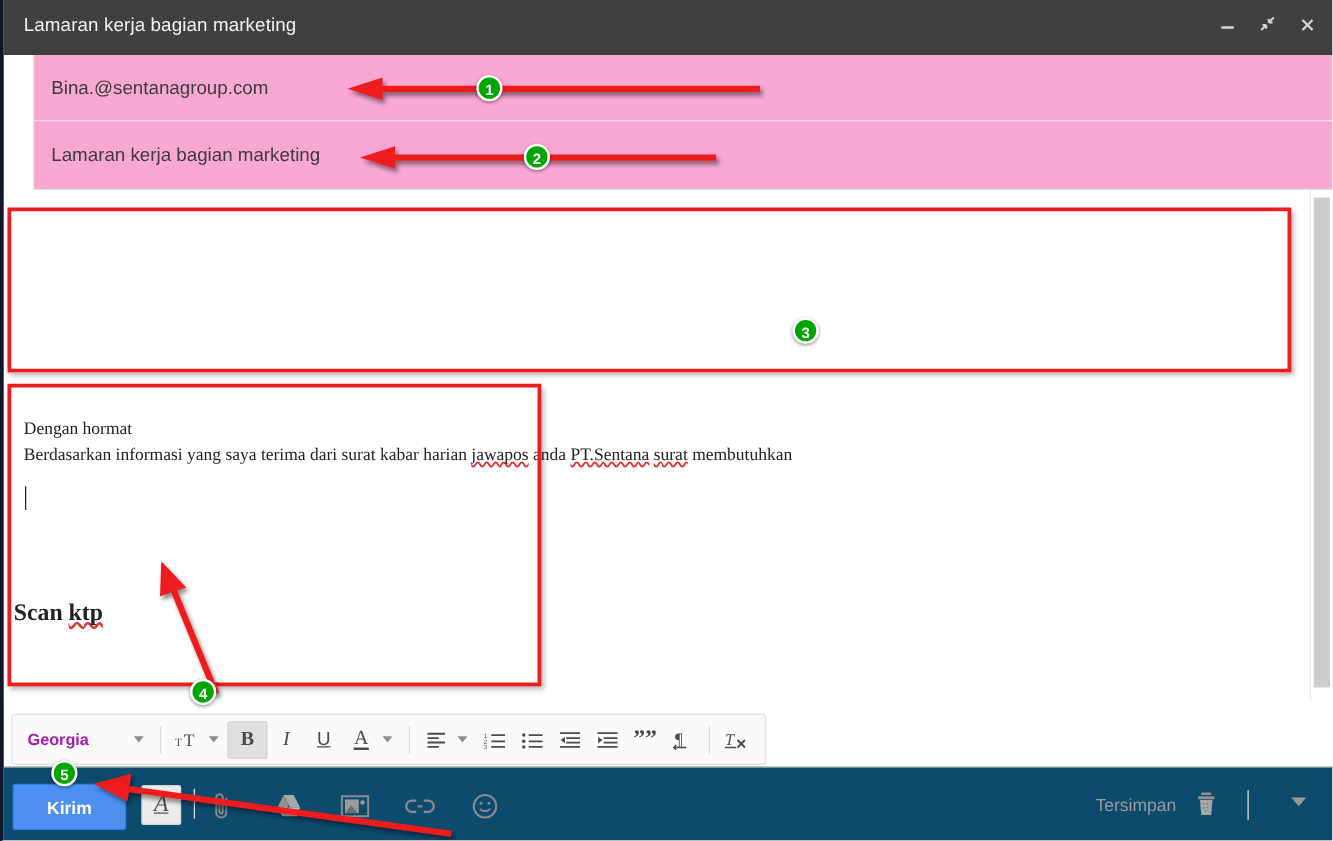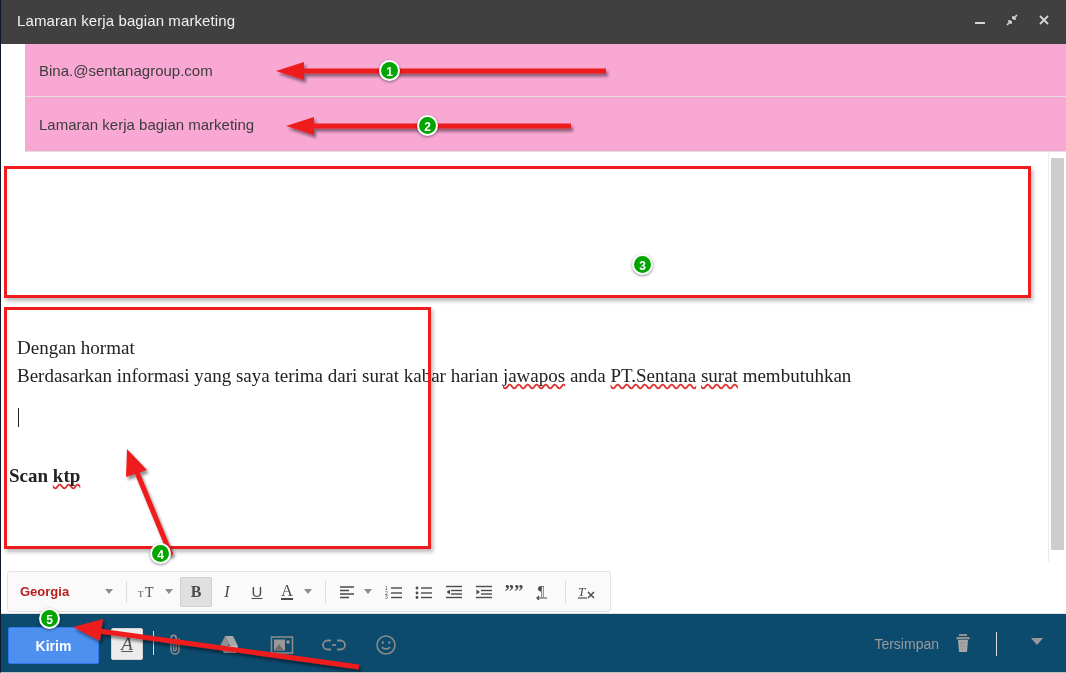--- a/index.html
+++ b/index.html
@@ -8,21 +8,21 @@
     background: #ffffff;
   }
   #screen {
     position: relative;
     width: 1066px;
     height: 673px;
     overflow: hidden;
     background: #ffffff;
     font-family: "Liberation Sans", sans-serif;
     box-sizing: border-box;
-    border-left: 1px solid #0f172a;
+    border-left: 3px solid #0f172a;
     border-bottom: 1px solid #bfbfbf;
   }
 
   
   #titlebar {
     position: absolute;
     left: 0; top: 0;
     width: 1066px;
     height: 44px;
     background: #404040;
@@ -81,21 +81,21 @@
     left: 0;
     top: 152px;
     width: 1066px;
     height: 410px;
     background: #ffffff;
     overflow: hidden;
   }
   .compose-text {
     font-family: "Liberation Serif", serif;
     color: #222222;
-    font-size: 19px;
+    font-size: 14px;
     line-height: 1.48;
     white-space: nowrap;
   }
   .sp { 
     text-decoration: underline;
     text-decoration-style: wavy;
     text-decoration-color: #e03030;
     text-decoration-skip-ink: none;
   }
 
@@ -107,21 +107,21 @@
     background: transparent;
     box-shadow: 2px 3px 4px rgba(0,0,0,.28);
     pointer-events: none;
   }
   #redbox-body { left: 3px;  top: 166px; width: 1027px; height: 132px; }
   #redbox-att  { left: 3px;  top: 307px; width: 427px;  height: 242px; }
 
   #para-1 { position: absolute; left: 16px; top: 182px; }
   #para-2 { position: absolute; left: 8px;  top: 310px; }
   #para-2 .line { margin-bottom: 22px; font-weight: bold; font-size: 19px; }
-  #para-2 .line:last-child { margin-bottom: 0; }
+  #para-2 .line:last-child { margin-bottom: 0; margin-top: 15px; }
 
   .caret {
     display: inline-block;
     width: 1px;
     height: 19px;
     background: #222;
     vertical-align: -3px;
     margin-left: 1px;
   }
 
@@ -165,21 +165,21 @@
     align-items: center;
     justify-content: center;
     height: 28px;
     color: #5a5a5a;
     cursor: pointer;
     user-select: none;
   }
   #font-name {
     font-size: 13px;
     font-weight: bold;
-    color: #b91c1c;
+    color: #a21caf;
     padding-left: 12px;
     width: 78px;
     justify-content: flex-start;
   }
   .caret-dn {
     width: 0; height: 0;
     border-left: 4px solid transparent;
     border-right: 4px solid transparent;
     border-top: 5px solid #8d8d8d;
     margin: 0 7px;

